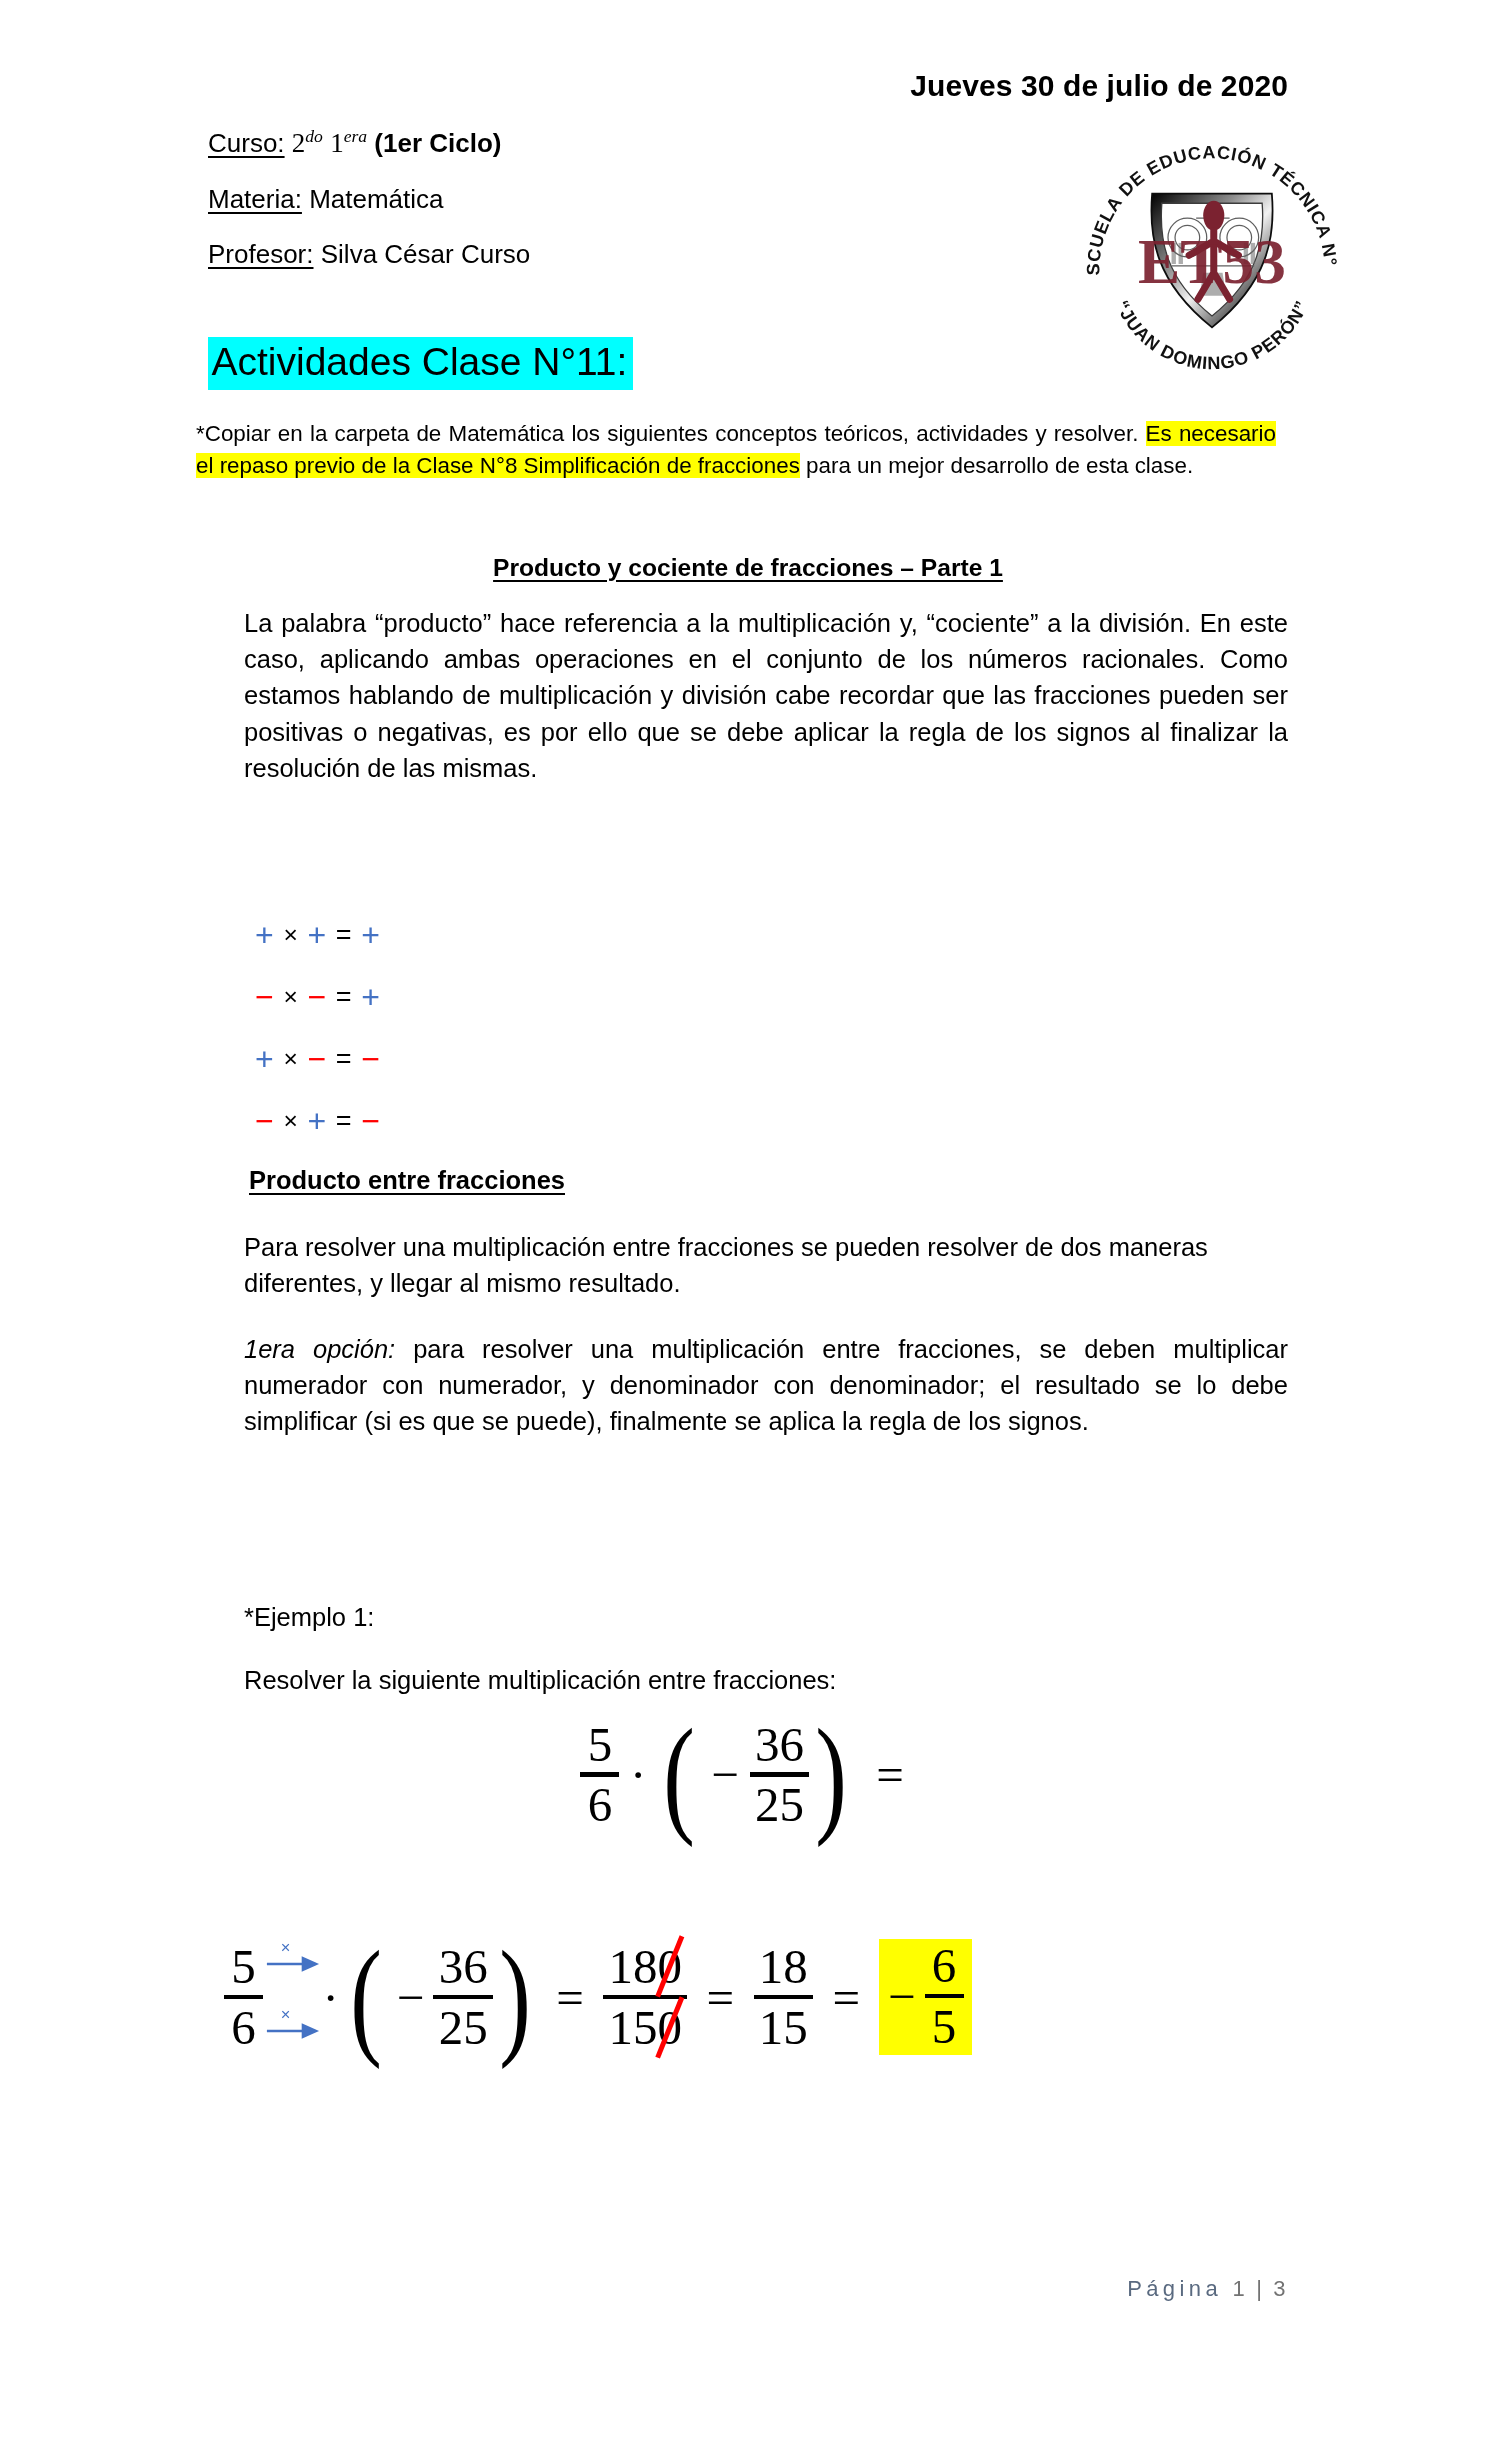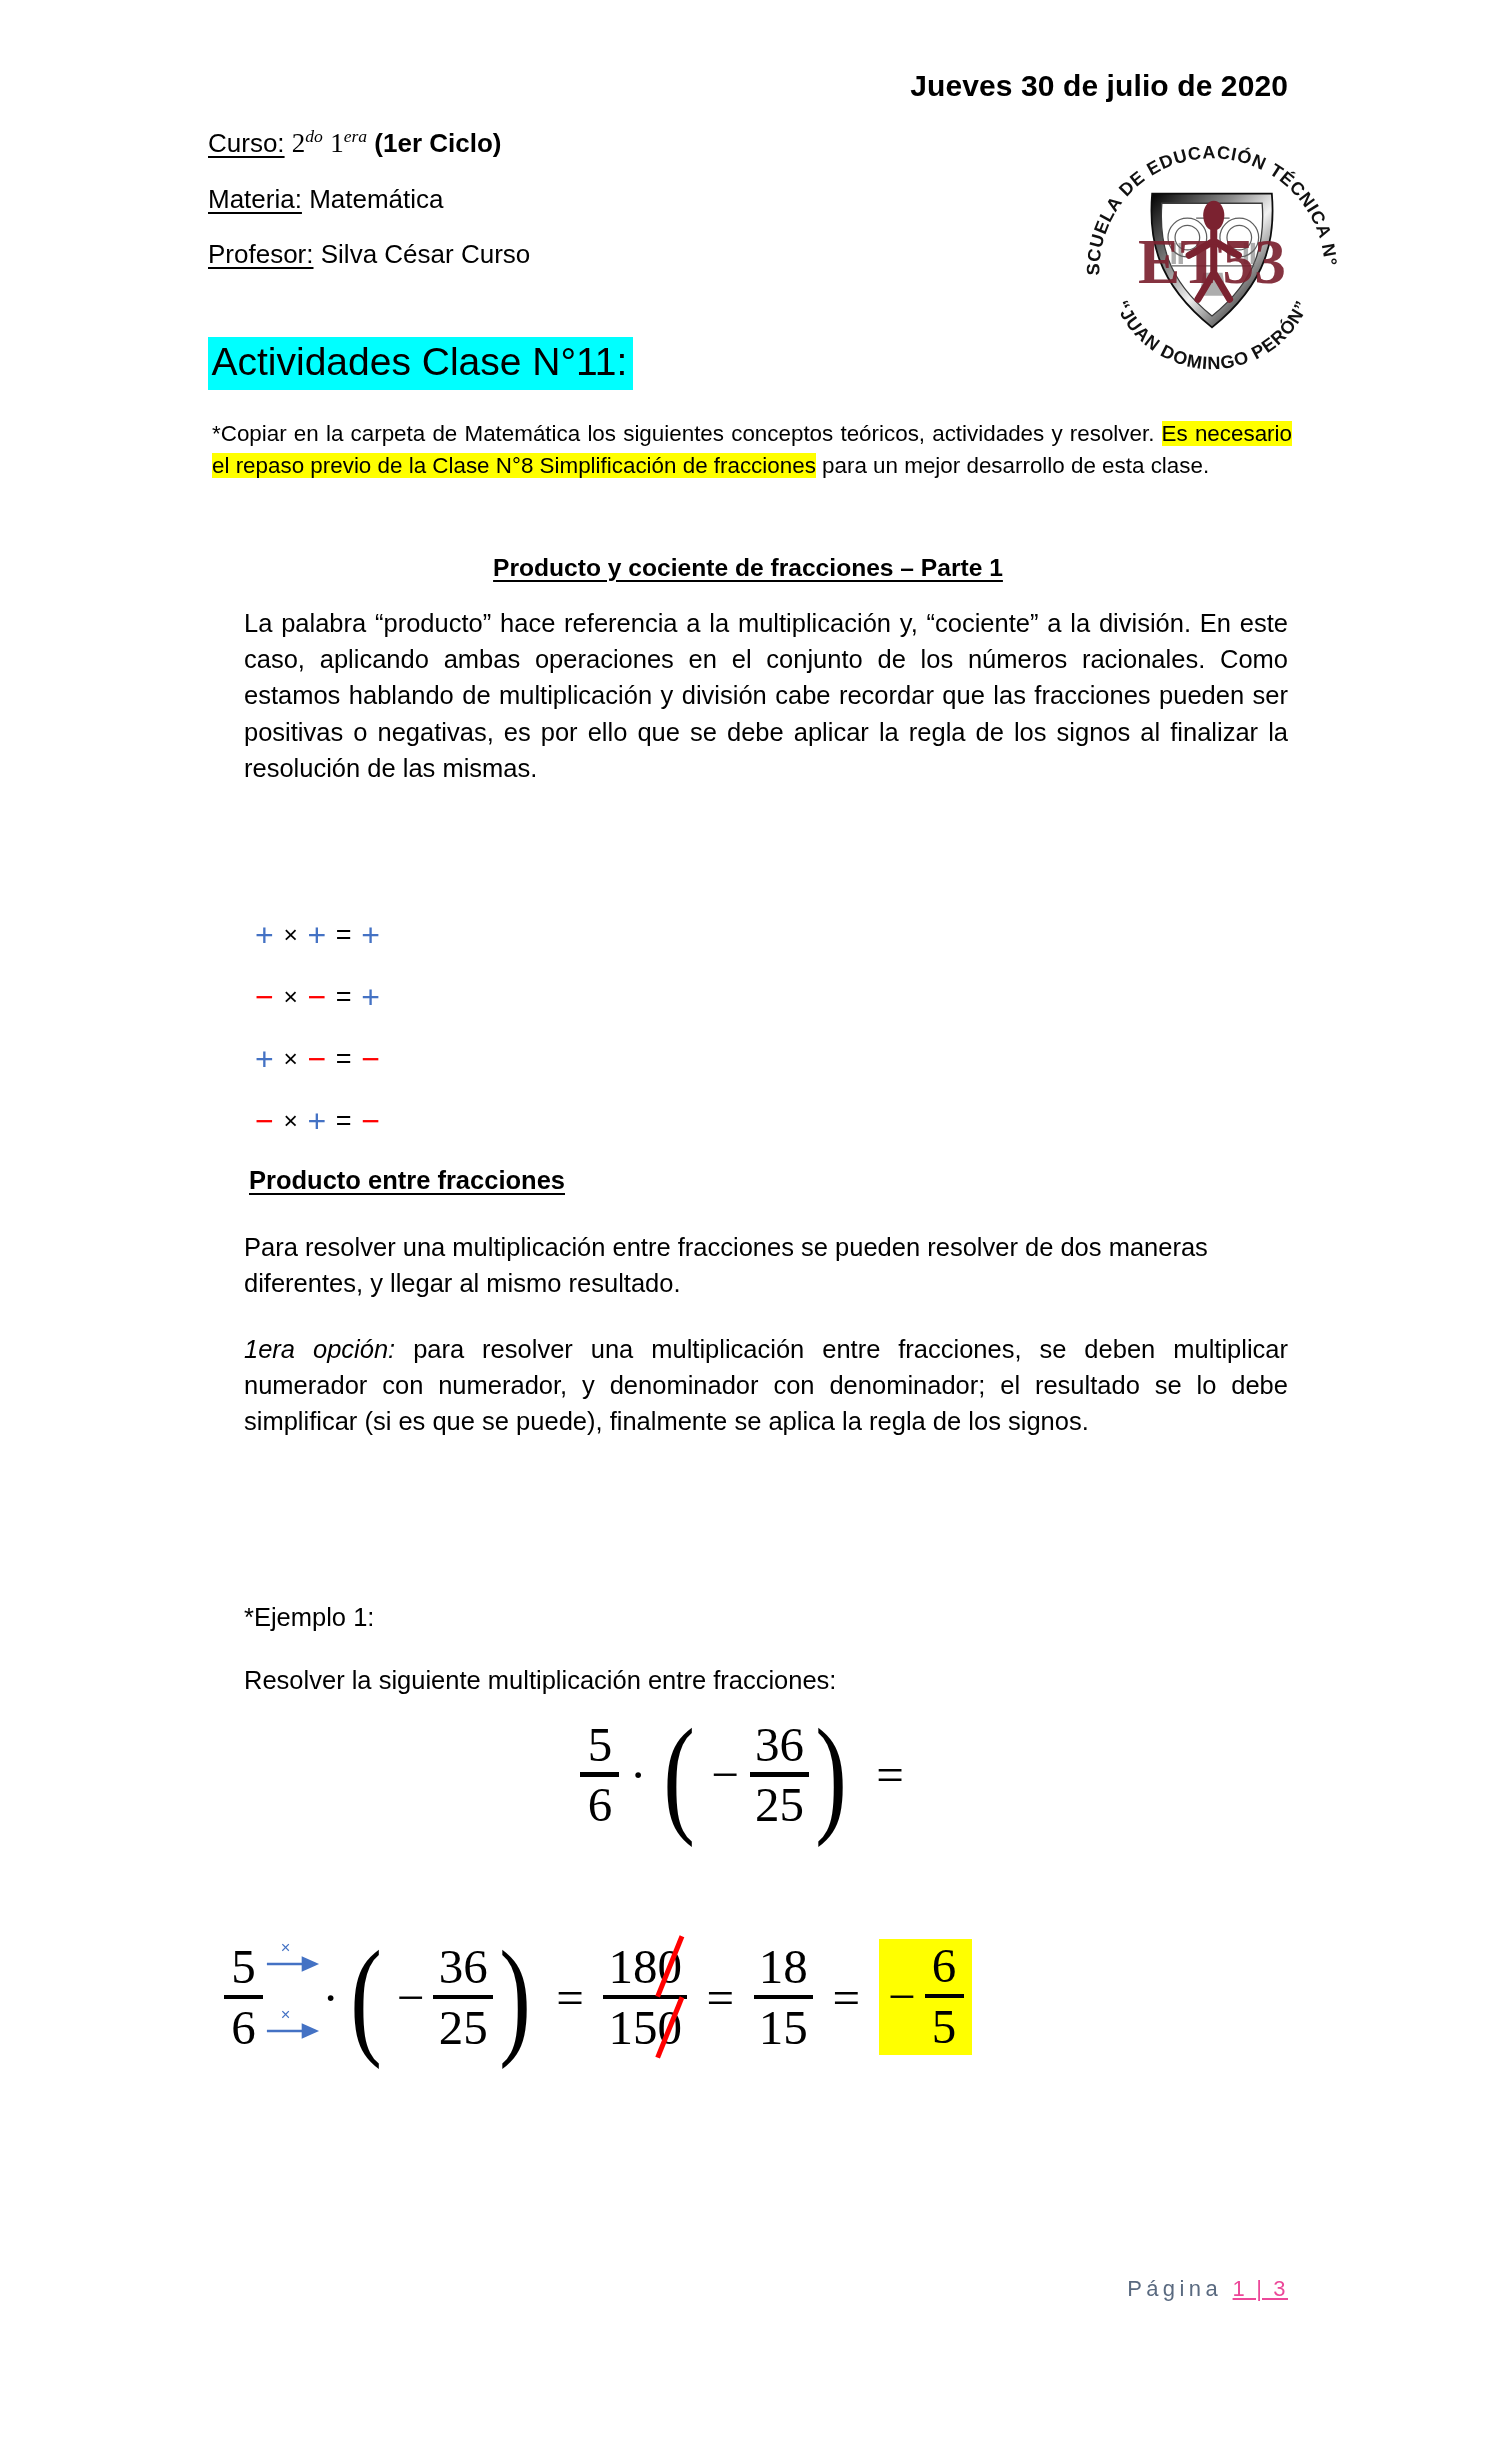--- a/index.html
+++ b/index.html
@@ -80,21 +80,21 @@
     background: #00FFFF;
     padding: 1.8px 5.3px 5.3px 3.5px;
     display: inline-block;
     white-space: nowrap;
   }
 
   
   .intro {
     position: absolute;
     top: 418px;
-    left: 212px;
+    left: 196px;
     width: 1080px;
     font-size: 22.4px;
     line-height: 1.42;
     text-align: justify;
   }
   .hl-yellow { background: #FFFF00; }
 
   
   .sec-center {
     position: absolute;
@@ -240,21 +240,21 @@
     top: 2276px;
     left: 0;
     width: 1495px;
     padding-right: 207px;
     box-sizing: border-box;
     text-align: right;
     font-size: 22px;
     color: #5A6A80;
     letter-spacing: 4.4px;
   }
-  .footer .pg { color: #ec4899; letter-spacing: 2.6px; text-decoration: underline; }
+  .footer .pg { color: #737373; letter-spacing: 2.6px; }
 </style>
 </head>
 <body>
 
 <div class="page">
 
   <div class="date-line">Jueves 30 de julio de 2020</div>
 
   <div class="meta-block">
     <div class="meta-row">

